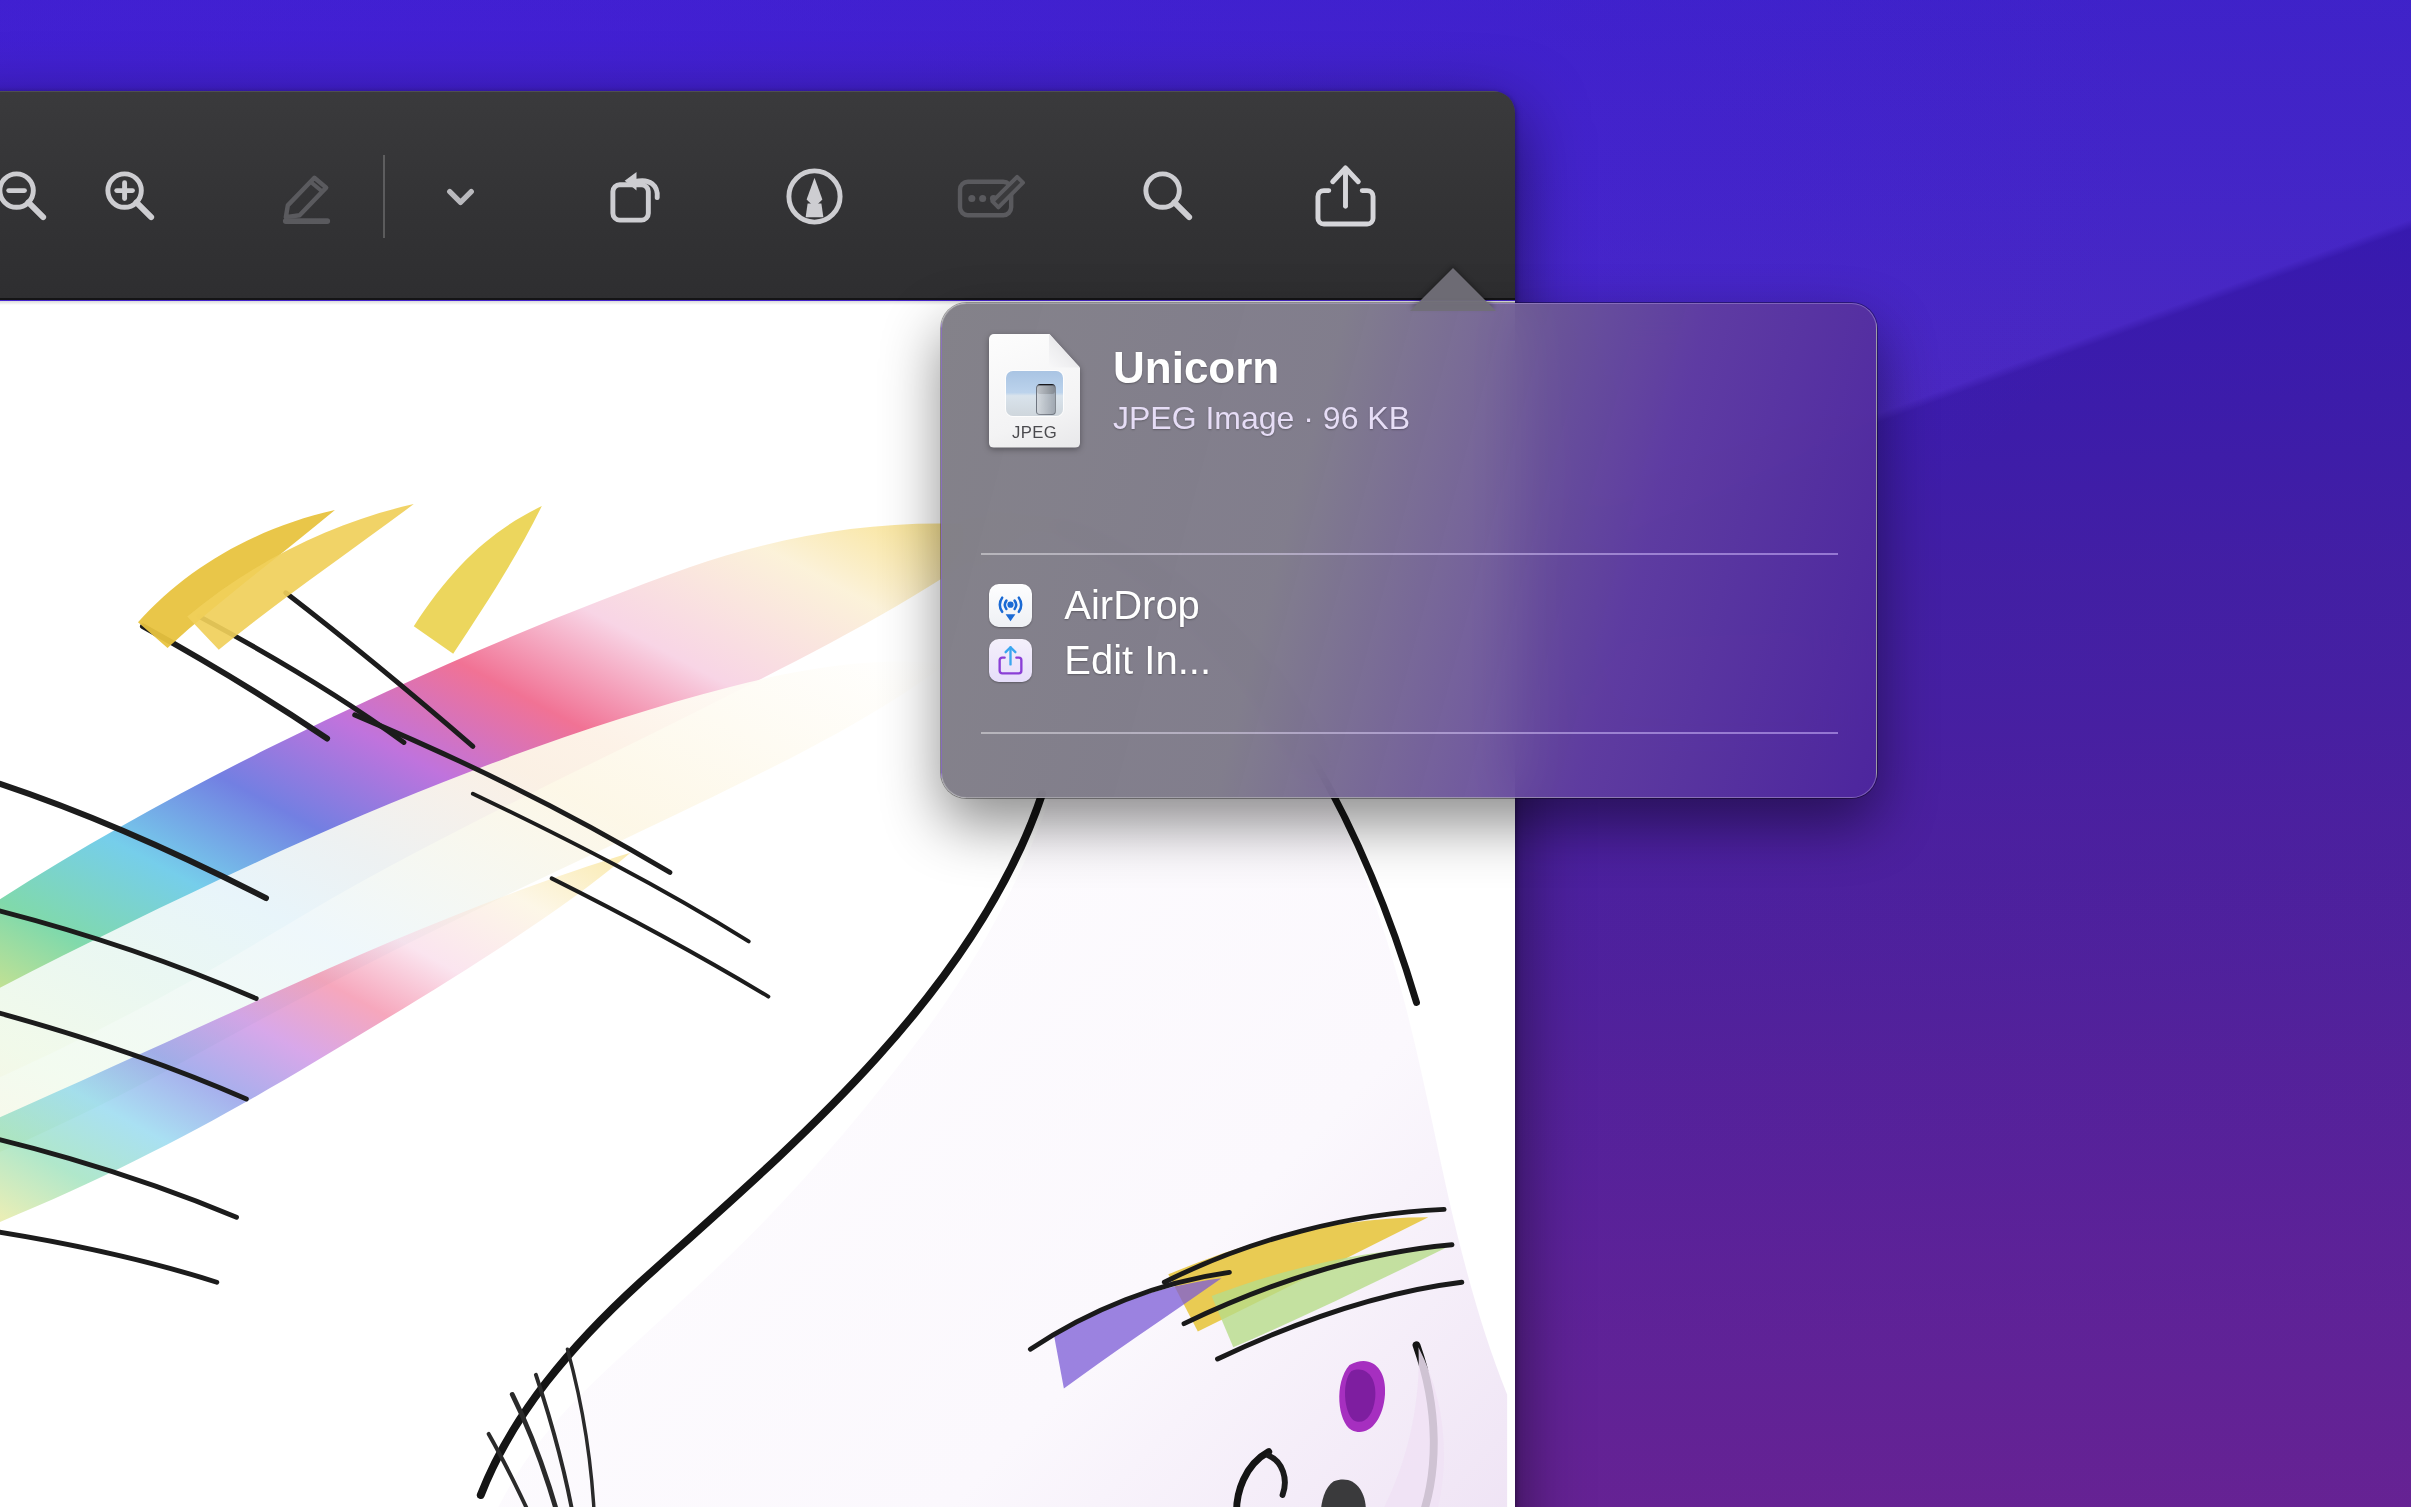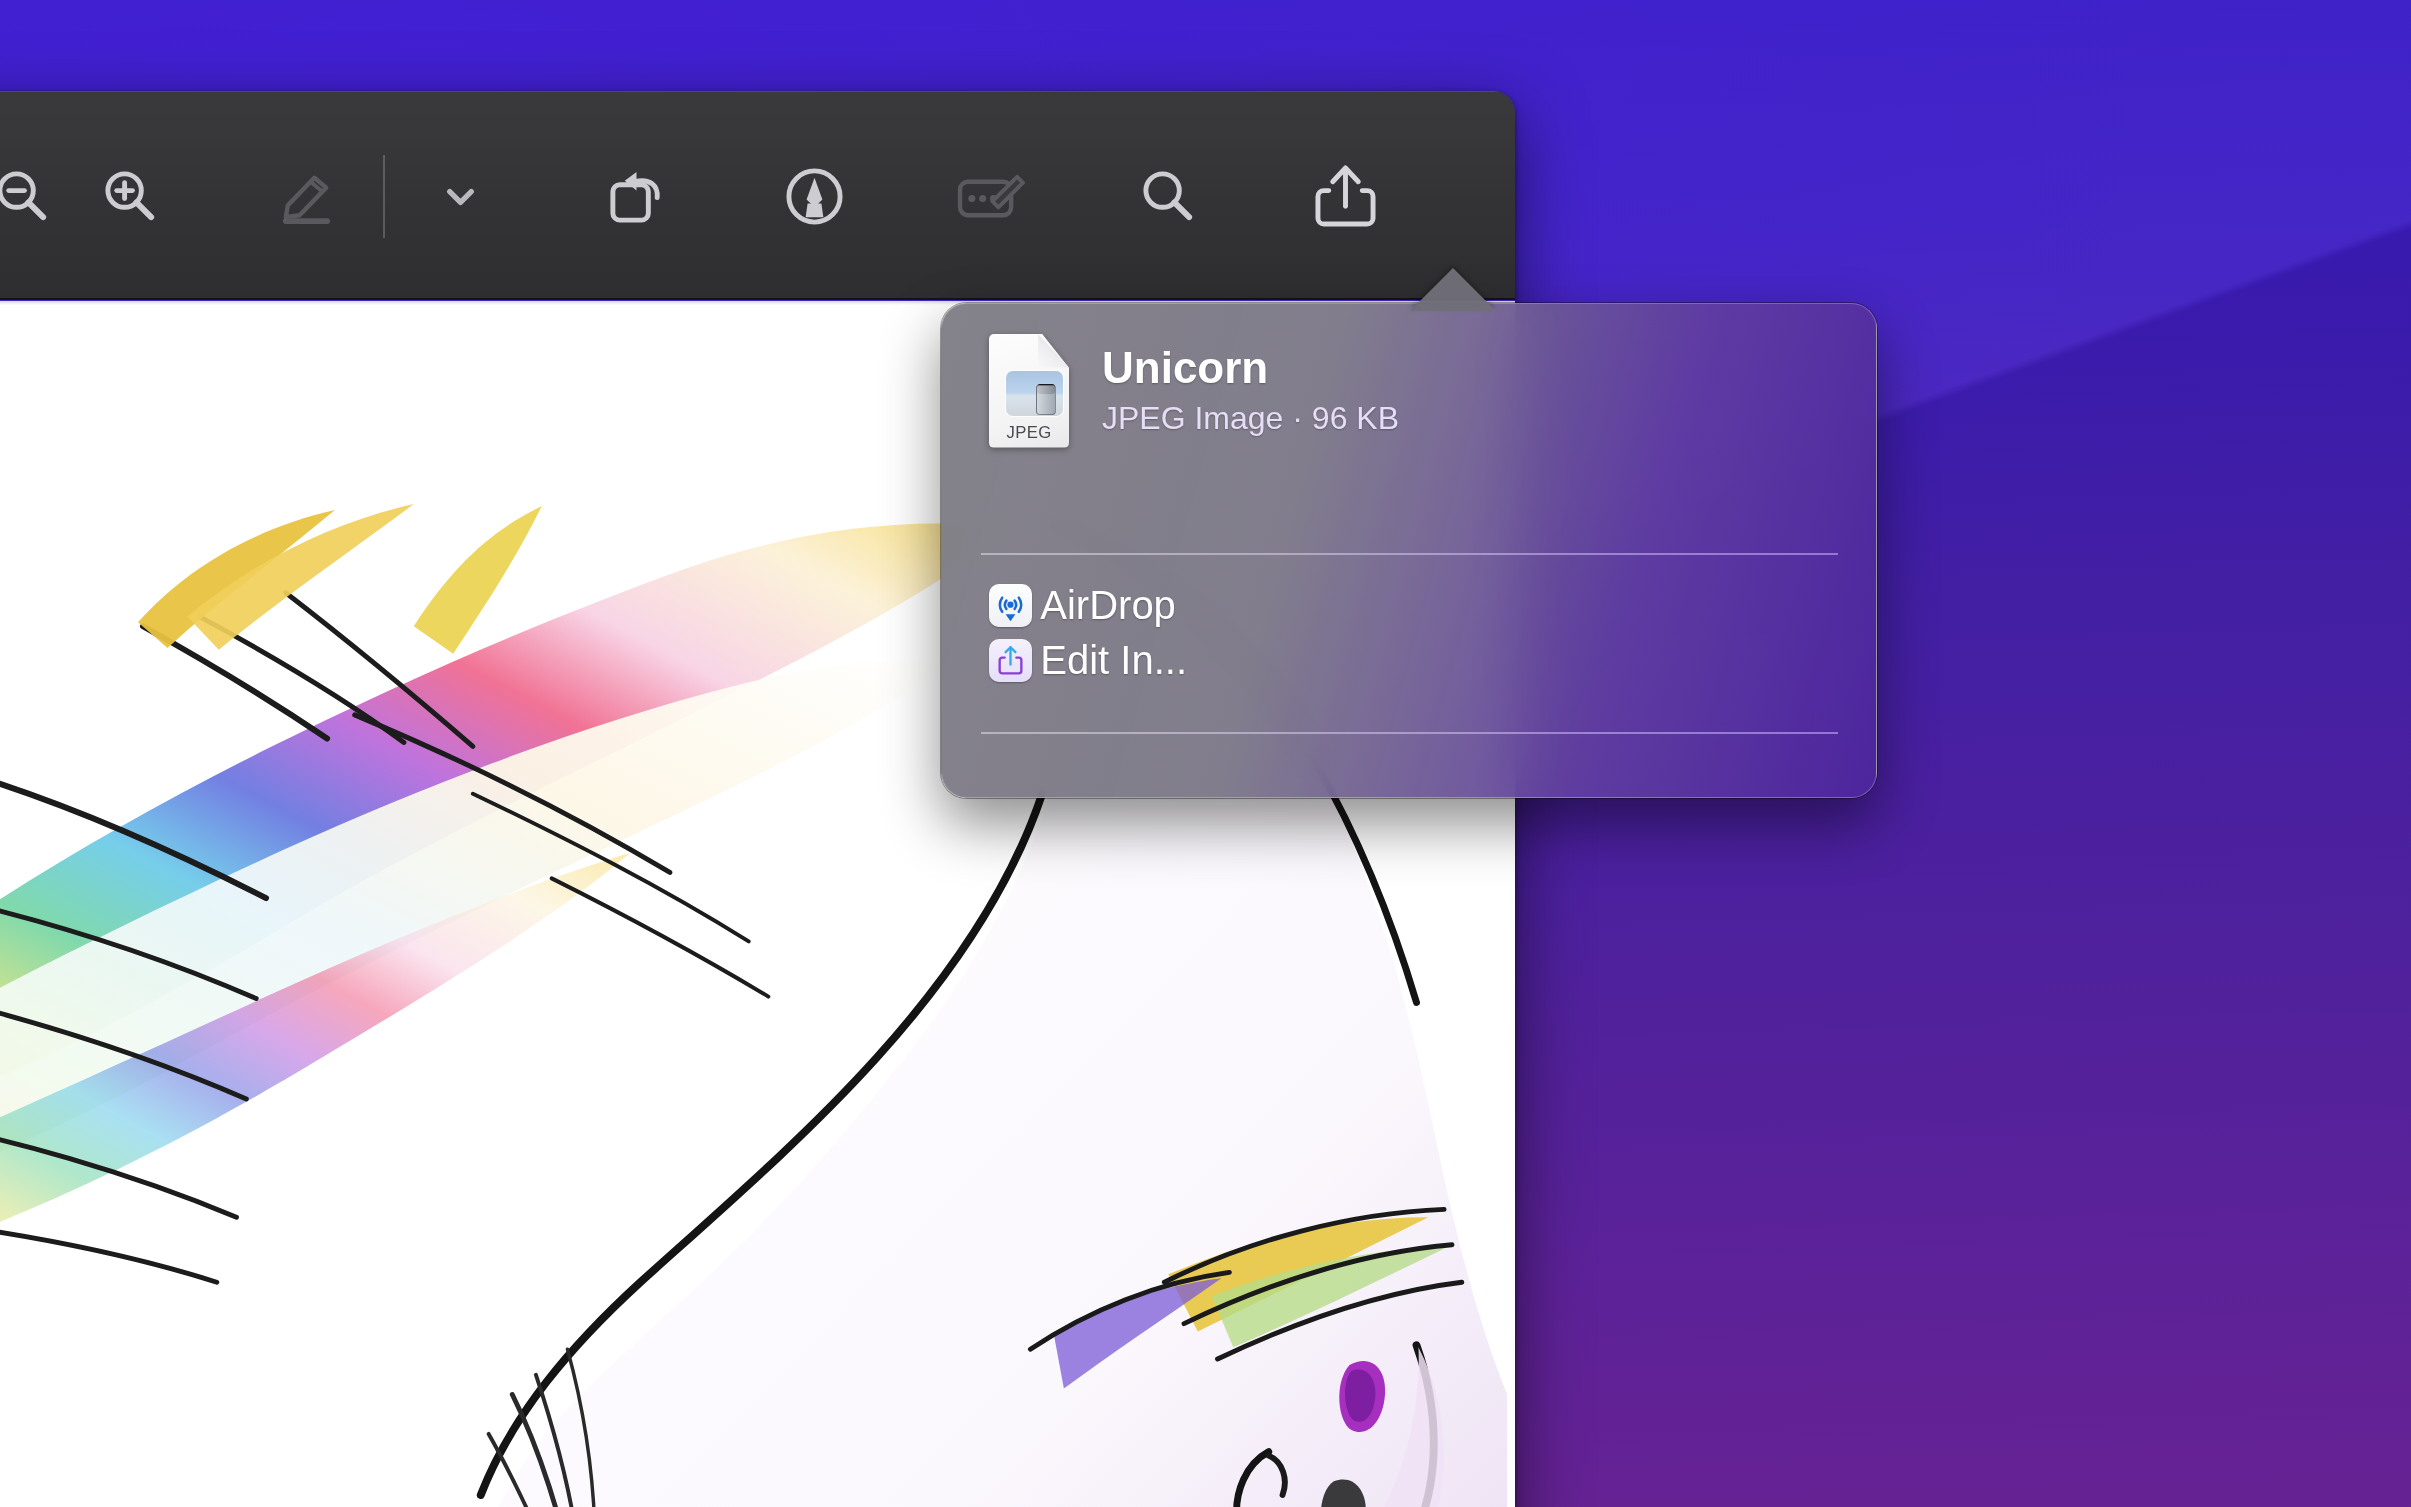--- a/index.html
+++ b/index.html
@@ -70,21 +70,21 @@
       linear-gradient(105deg, rgba(128,126,134,0.97) 0%, rgba(124,120,136,0.96) 38%, rgba(96,62,160,0.93) 72%, rgba(77,38,158,0.93) 100%);
     border:1px solid rgba(255,255,255,0.26);
     box-shadow:0 25.6px 59px rgba(0,0,0,0.45), 0 0 0 1px rgba(0,0,0,0.35);
     backdrop-filter:blur(29.6px);
     overflow:hidden;
     z-index:2;
   }
 
   
   #pop-header{ position:absolute; left:47px; top:29.6px; display:flex; align-items:center; gap:33px; }
-  #file-icon{ width:80px; height:114px; position:relative; filter:drop-shadow(0 2px 3px rgba(0,0,0,0.35)); }
+  #file-icon{ width:91px; height:114px; position:relative; filter:drop-shadow(0 2px 3px rgba(0,0,0,0.35)); }
   .file-sheet{
     position:absolute; inset:0;
     background:linear-gradient(160deg,#fdfdfd 0%,#f3f3f4 70%,#e8e8ea 100%);
     border-radius:4.9px;
     clip-path:polygon(0 0, 66% 0, 100% 30%, 100% 100%, 0 100%);
   }
   .file-fold{
     position:absolute; right:0; top:0; width:31.5px; height:34px;
     background:linear-gradient(225deg,#d6d6da 0%,#eeeef0 60%,#f8f8f9 100%);
     clip-path:polygon(0 0, 100% 100%, 0 100%);
@@ -115,21 +115,21 @@
     position:absolute; left:39px; width:857px; height:2px;
     background:linear-gradient(90deg, rgba(255,255,255,0.42), rgba(205,180,255,0.55));
   }
   #divider-top{ top:249px; }
   #divider-bottom{ top:428px; }
 
   
   #pop-list{ position:absolute; left:0; top:274px; right:0; }
   .pop-row{
     position:relative; height:55px; margin:0 19.7px; padding-left:27.6px;
-    display:flex; align-items:center; gap:8px; border-radius:11.8px;
+    display:flex; align-items:center; gap:32px; border-radius:11.8px;
   }
   .pop-row.selected{
     background:linear-gradient(100deg, rgba(255,255,255,0.27) 0%, rgba(255,255,255,0.22) 45%, rgba(255,255,255,0.12) 100%);
     box-shadow:inset 0 0 0 1px rgba(255,255,255,0.18);
   }
   .pop-row .row-label{
     font-size:40px; color:#ffffff; white-space:nowrap;
     text-shadow:0 1px 2px rgba(0,0,0,0.3);
   }
   .app-ico{ width:43px; height:43px; flex:0 0 auto; border-radius:9.9px; position:relative; display:block; }

